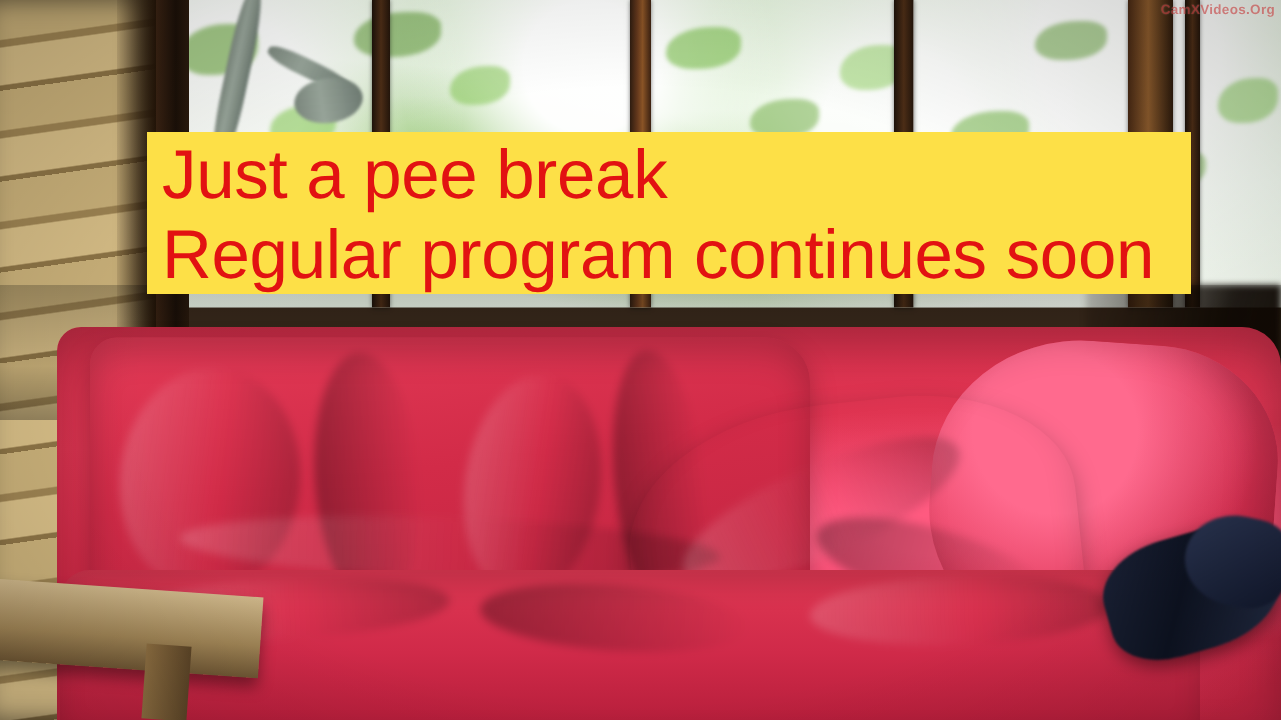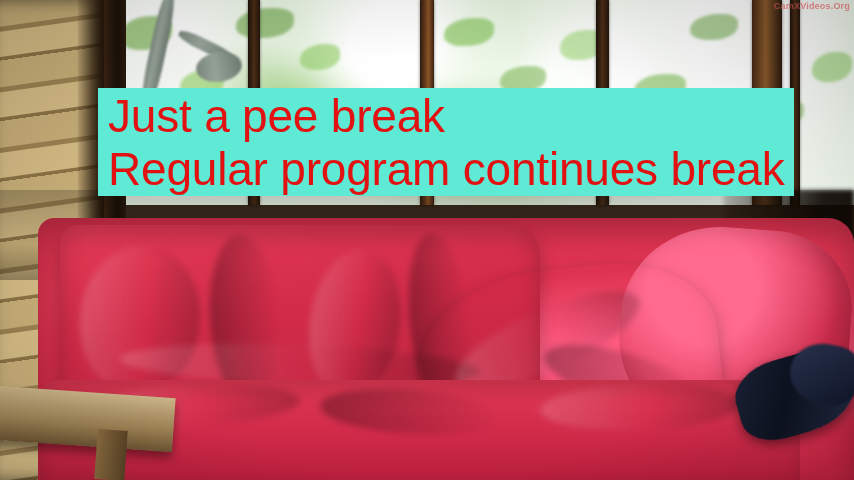--- a/index.html
+++ b/index.html
@@ -253,21 +253,21 @@
     background: radial-gradient(ellipse at 50% 55%, rgba(0,0,0,0) 55%, rgba(0,0,0,.18) 100%);
   }
 
   
   .overlay-card {
     position: absolute;
     left: 98px;
     top: 88px;
     width: 696px;
     height: 108px;
-    background: #5eead4;
+    background: #fde047;
     box-sizing: border-box;
     padding: 2px 0 0 10px;
   }
   .overlay-line {
     color: #e21212;
     font-family: "Liberation Sans", sans-serif;
     font-size: 46px;
     line-height: 53px;
     font-weight: 400;
     white-space: nowrap;
@@ -357,16 +357,16 @@
     <div class="garment"></div>
     <div class="garment2"></div>
 
     <div class="soft"></div>
   </div>
 
   <div class="watermark">CamXVideos.Org</div>
 
   <div class="overlay-card">
     <div class="overlay-line">Just a pee break</div>
-    <div class="overlay-line">Regular program continues break</div>
+    <div class="overlay-line">Regular program continues soon</div>
   </div>
 
 </div>
 
 </body></html>

